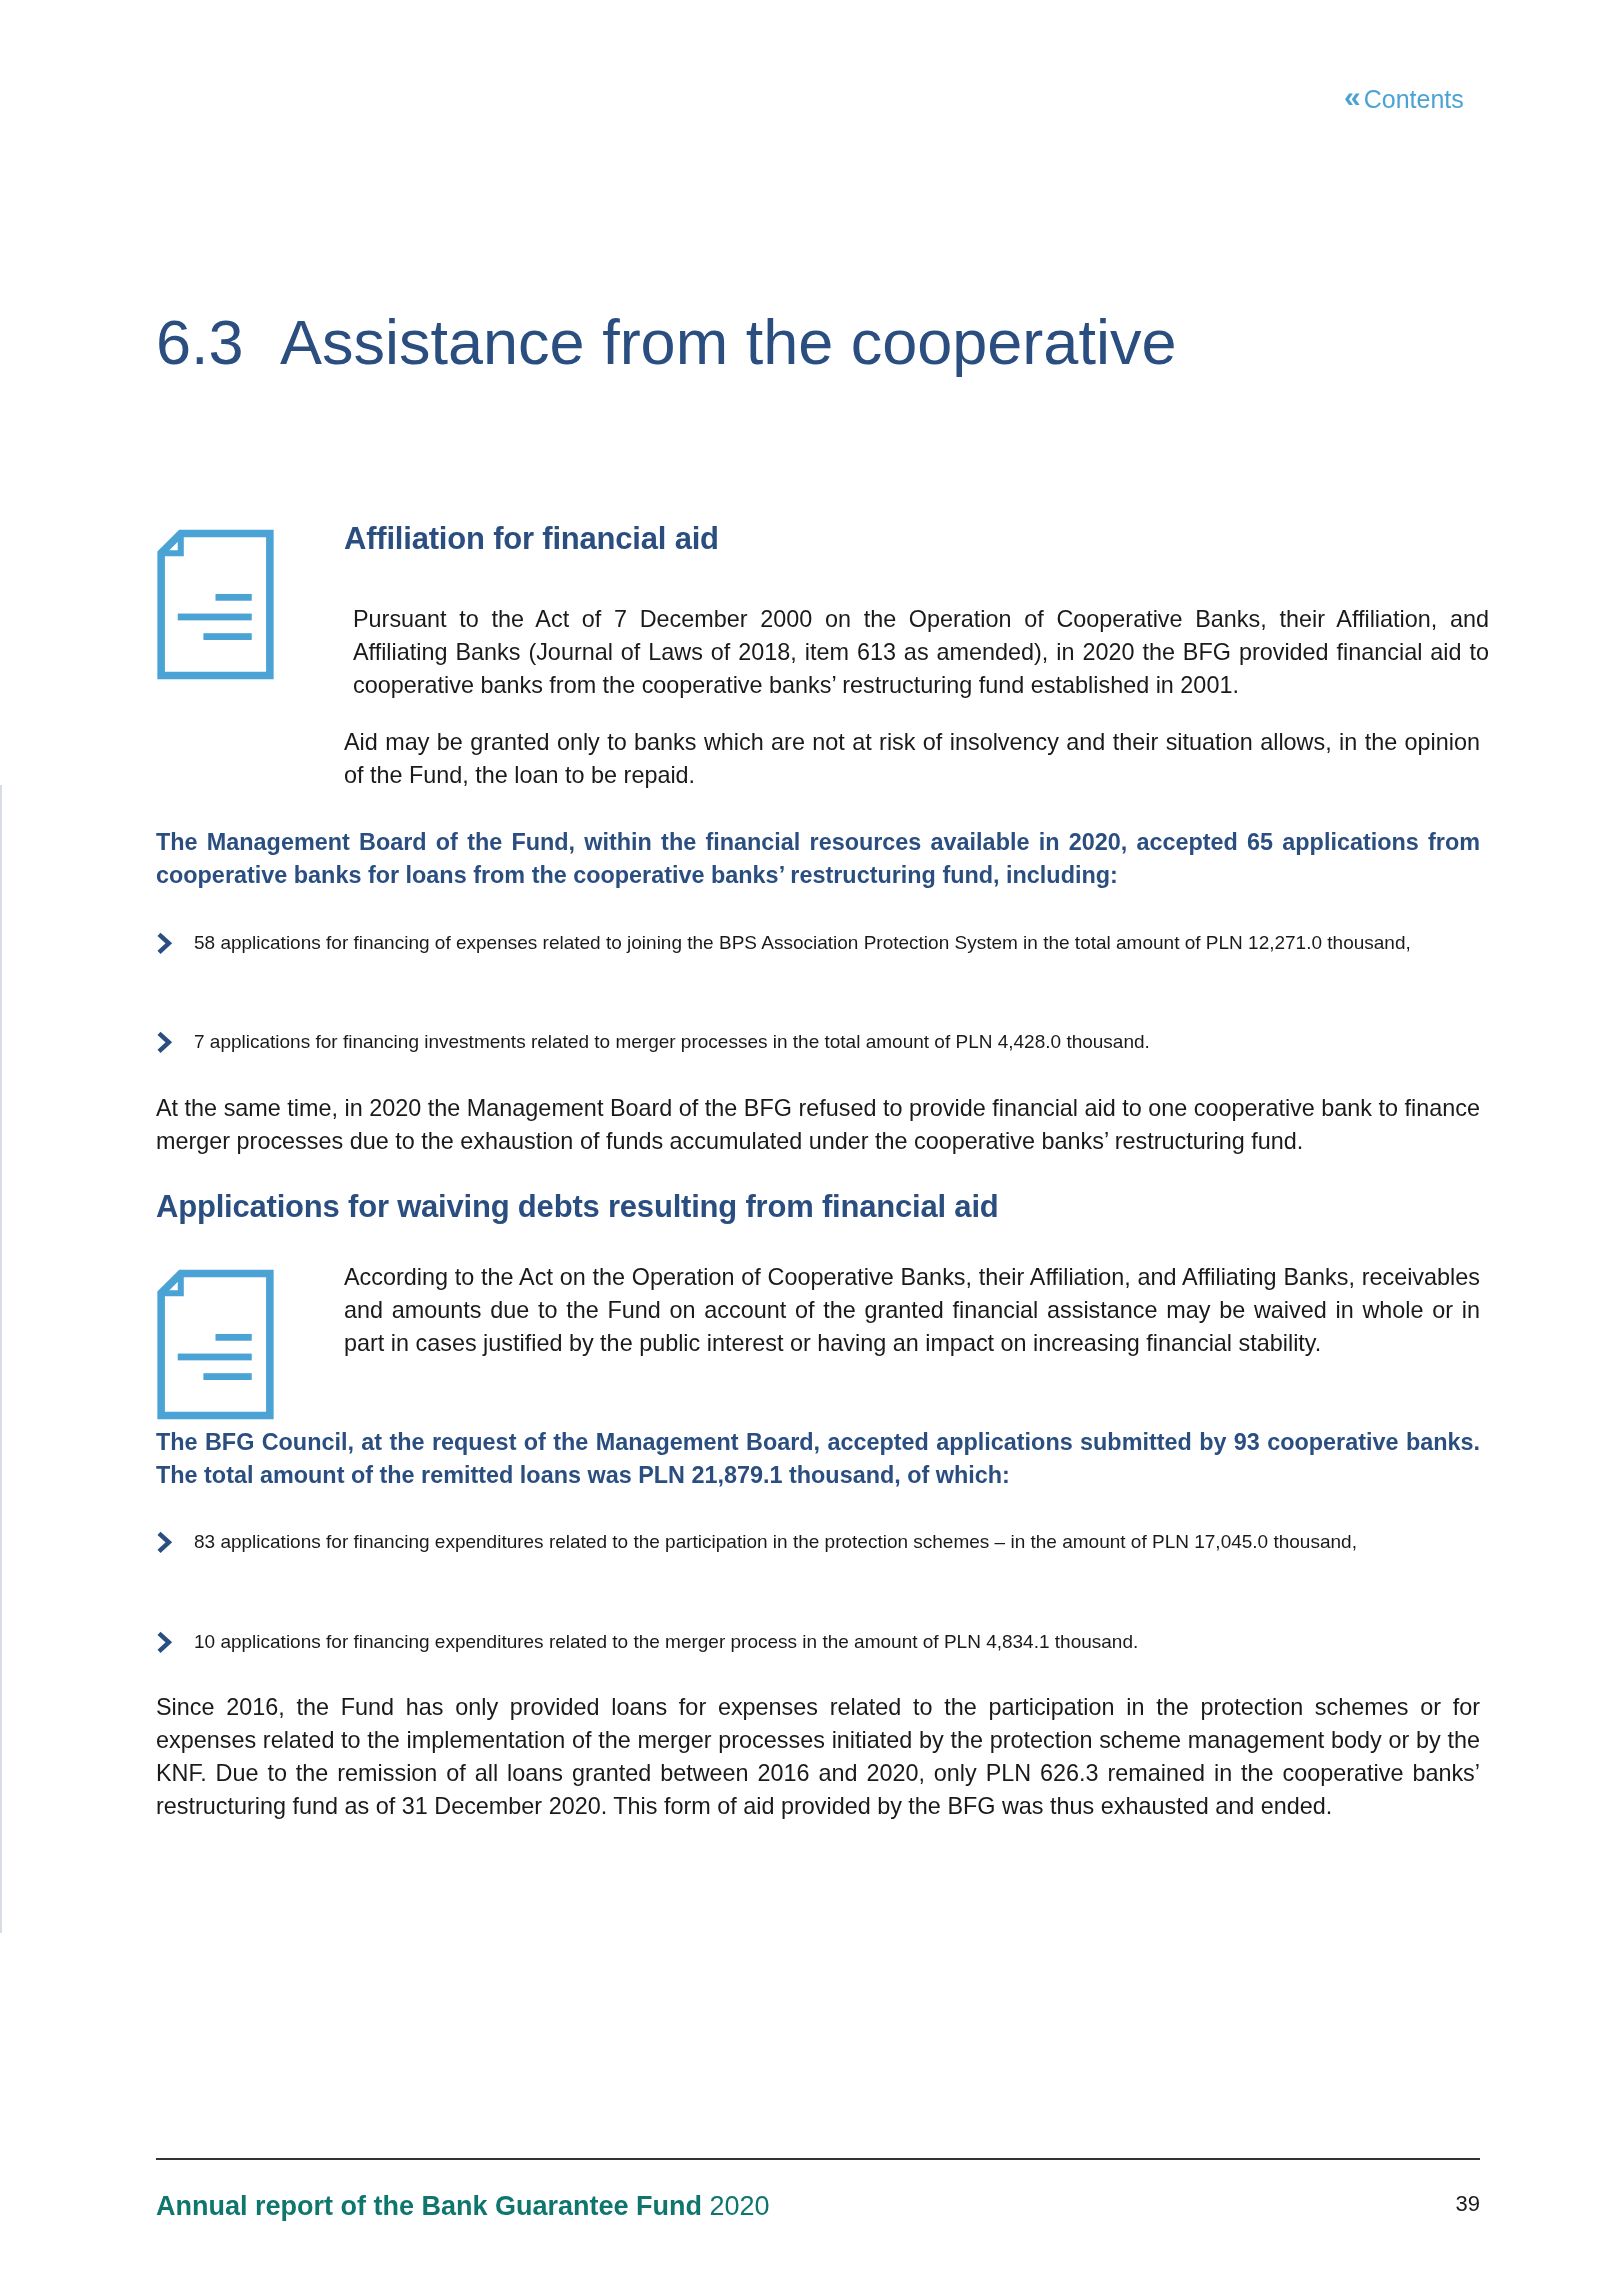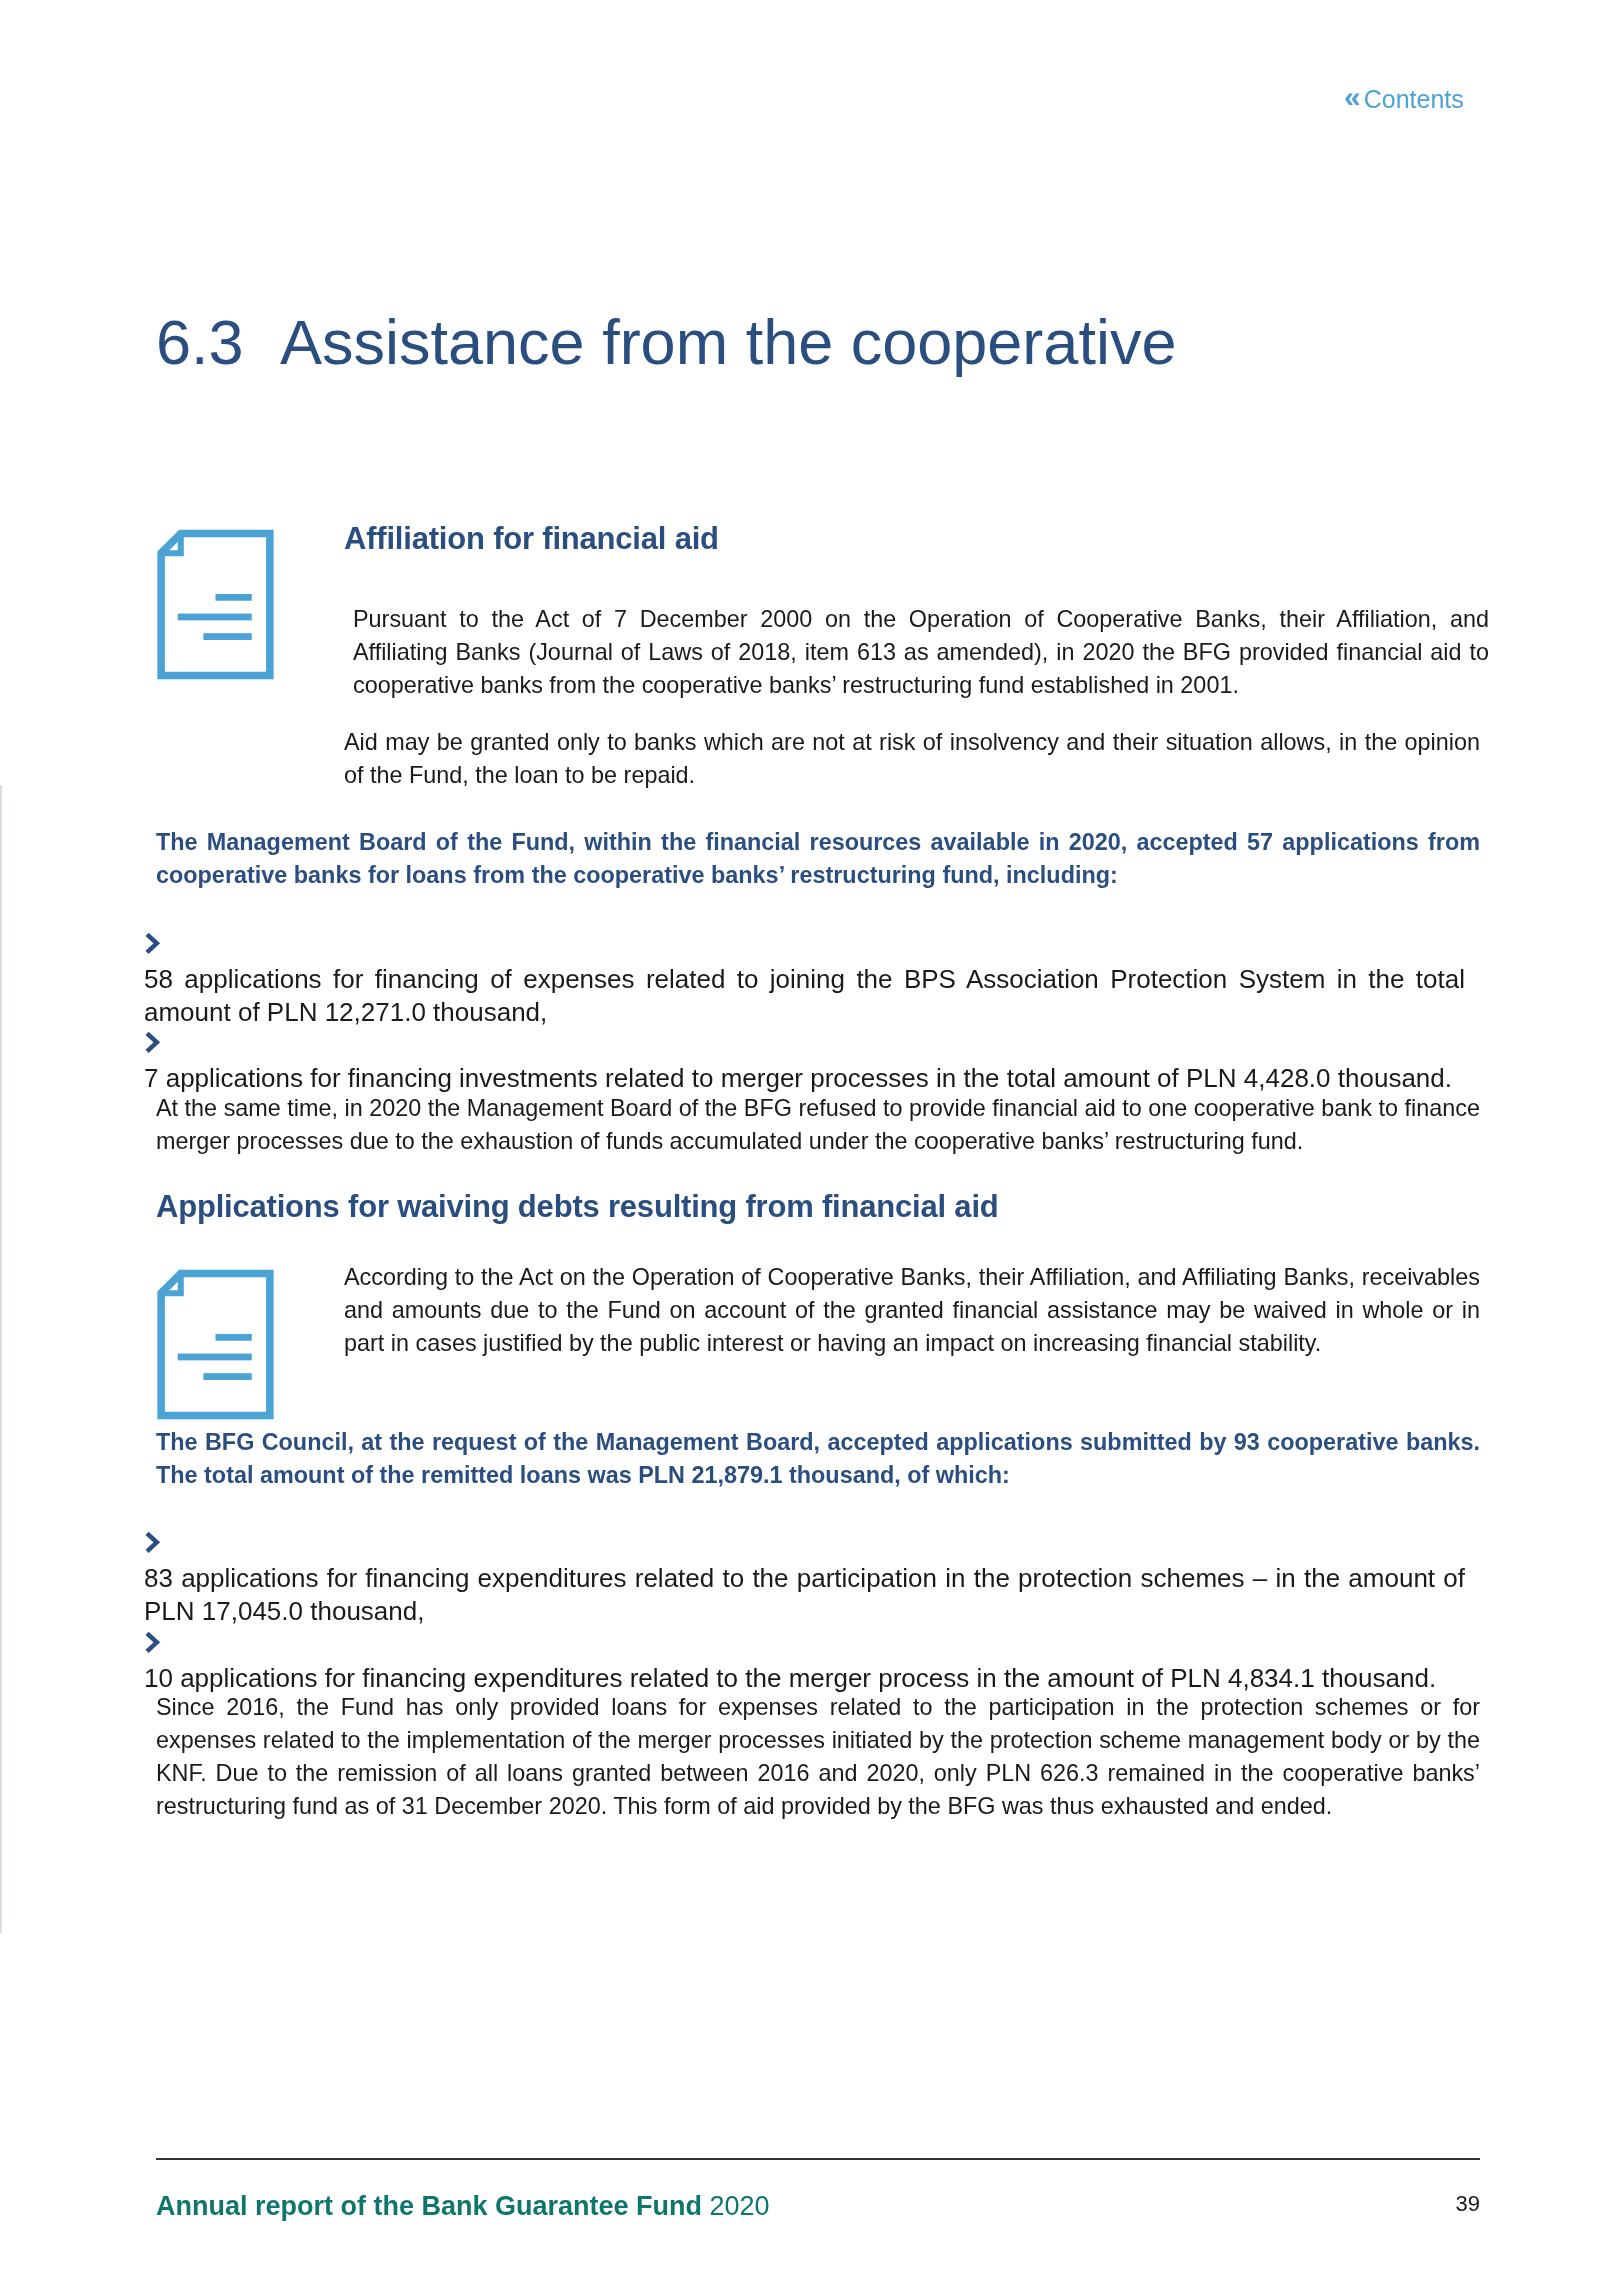--- a/index.html
+++ b/index.html
@@ -21,21 +21,21 @@
   .section-title .line2 { padding-left: 124px; display: block; }
 
   .doc-icon { position: absolute; width: 121px; height: 151px; }
   .doc-icon svg { width: 100%; height: 100%; }
 
   .h2 { position: absolute; font-size: 31px; font-weight: bold; color: #2b4e80; letter-spacing: -0.2px; }
   .para {
     position: absolute; font-size: 23.4px; line-height: 33px; text-align: justify; color: #1a1a1a;
   }
   .para.blue { color: #2b4e80; font-weight: bold; }
-  .bullet { position: absolute; left: 144px; width: 1321px; display: flex; font-size: 26px; line-height: 33px; flex-direction: column; }
+  .bullet { position: absolute; left: 156px; width: 1321px; display: flex; font-size: 19px; line-height: 33px; }
   .bullet .mark { width: 38px; flex-shrink: 0; color: #2b4e80; }
   .bullet .mark svg { width: 16.6px; height: 22.7px; margin-top: 6px; }
   .bullet .text { flex: 1; text-align: justify; }
 
   .footer-rule { position: absolute; left: 156px; top: 2158px; width: 1324px; height: 1.5px; background: #333; }
   .footer-title { position: absolute; left: 156px; top: 2191px; font-size: 27px; color: #0f766e; }
   .footer-title b { font-weight: bold; }
   .page-num { position: absolute; right: 143px; top: 2191px; font-size: 22px; color: #1a1a1a; }
   .left-edge { position: absolute; left: 0; top: 785px; width: 2.3px; height: 1148px; background: #d8dde3; }
 </style>
@@ -58,21 +58,21 @@
     <path d="M34 6 H152 V194 H8 V32 Z" fill="none" stroke="#4aa3d4" stroke-width="10" stroke-linejoin="miter"></path>
     <path d="M34 6 V32 H8" fill="none" stroke="#4aa3d4" stroke-width="8"></path>
     <rect x="80" y="86" width="48" height="9" fill="#4aa3d4"></rect>
     <rect x="30" y="112" width="98" height="9" fill="#4aa3d4"></rect>
     <rect x="64" y="138" width="64" height="9" fill="#4aa3d4"></rect>
   </svg>
 </div>
 <div class="h2" style="left:344px; top:521px;">Affiliation for financial aid</div>
 <p class="para" style="left:344px; top:594px; width:1136px; margin:9px;">Pursuant to the Act of 7 December 2000 on the Operation of Cooperative Banks, their Affiliation, and Affiliating Banks (Journal of Laws of 2018, item 613 as amended), in 2020 the BFG provided financial aid to cooperative banks from the cooperative banks’ restructuring fund established in 2001.</p>
 <p class="para" style="left:344px; top:726px; width:1136px; margin:0;">Aid may be granted only to banks which are not at risk of insolvency and their situation allows, in the opinion of the Fund, the loan to be repaid.</p>
-<p class="para blue" style="left:156px; top:826px; width:1324px; margin:0;">The Management Board of the Fund, within the financial resources available in 2020, accepted 57 applications from cooperative banks for loans from the cooperative banks’ restructuring fund, including:</p>
+<p class="para blue" style="left:156px; top:826px; width:1324px; margin:0;">The Management Board of the Fund, within the financial resources available in 2020, accepted 65 applications from cooperative banks for loans from the cooperative banks’ restructuring fund, including:</p>
 
 <div class="bullet" style="top:926px;">
   <span class="mark"><svg viewBox="0 0 22 30">
         <path d="M4 3 L17 15 L4 27" fill="none" stroke="#2b4e80" stroke-width="6"></path>
       </svg></span>
   <span class="text">58 applications for financing of expenses related to joining the BPS Association Protection System in the total amount of PLN 12,271.0 thousand,</span>
 </div>
 <div class="bullet" style="top:1025px;">
   <span class="mark"><svg viewBox="0 0 22 30">
         <path d="M4 3 L17 15 L4 27" fill="none" stroke="#2b4e80" stroke-width="6"></path>

